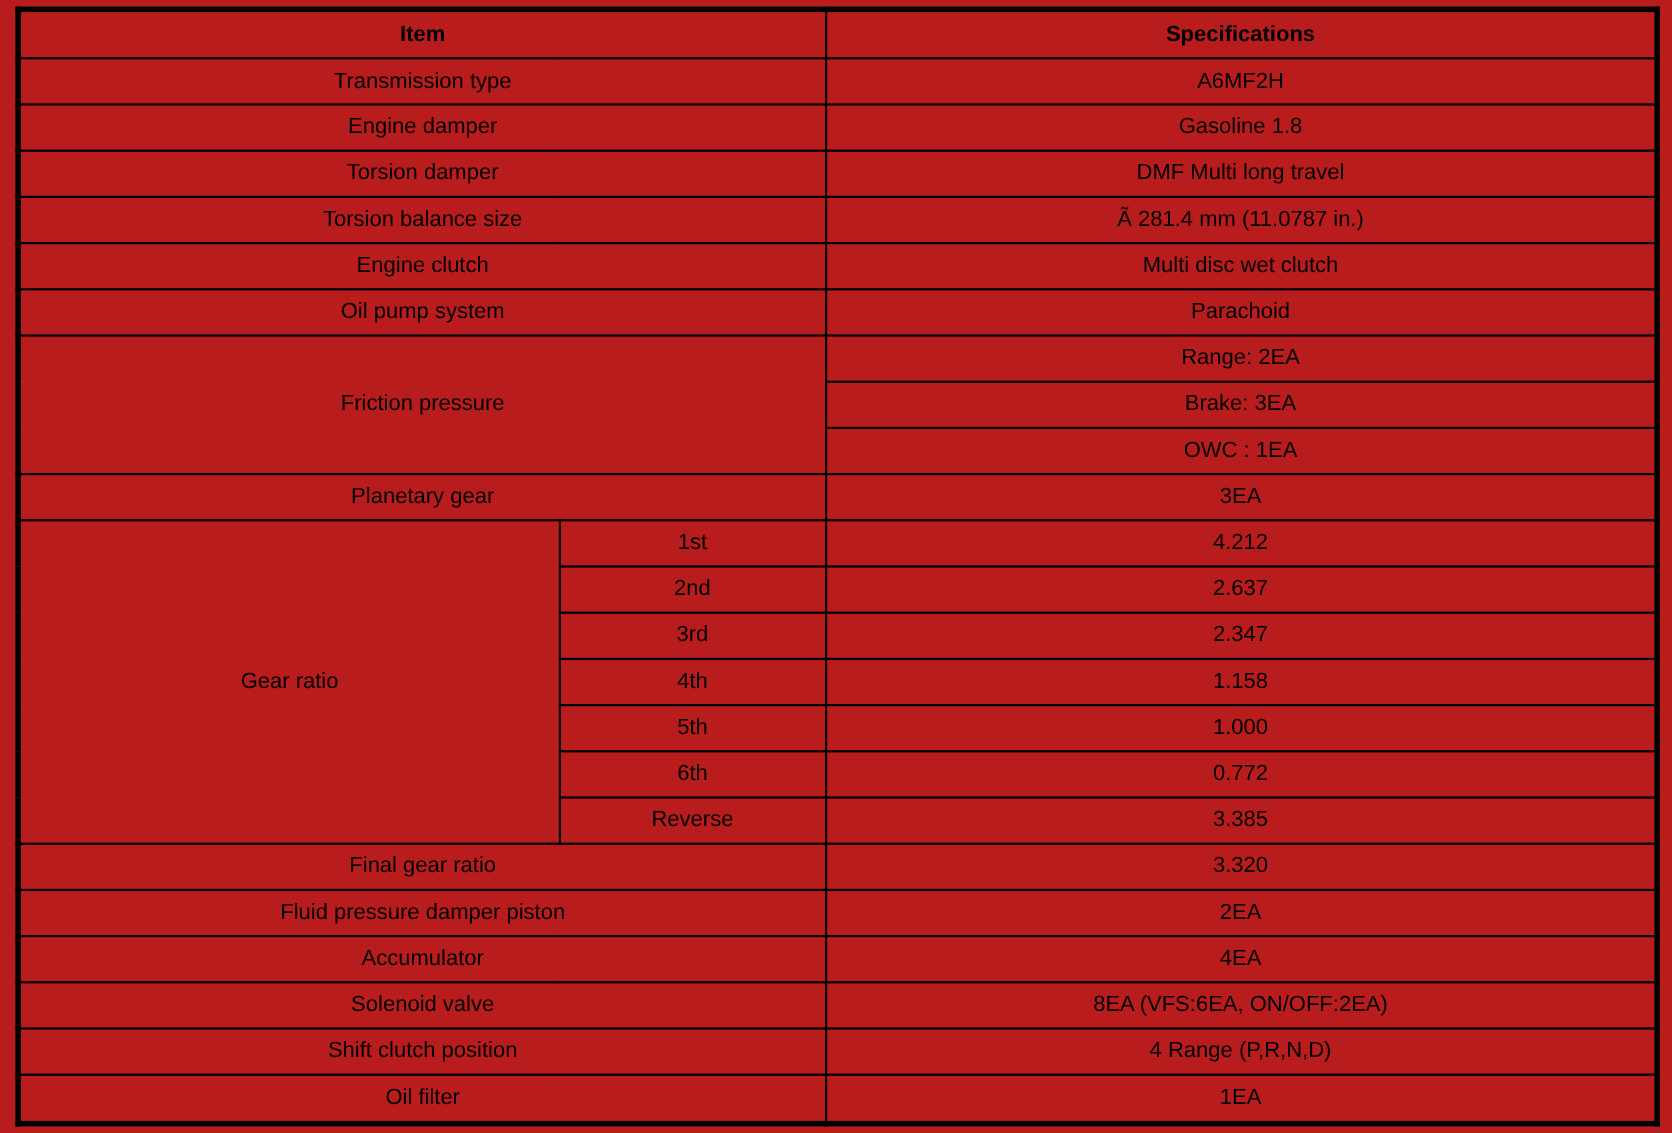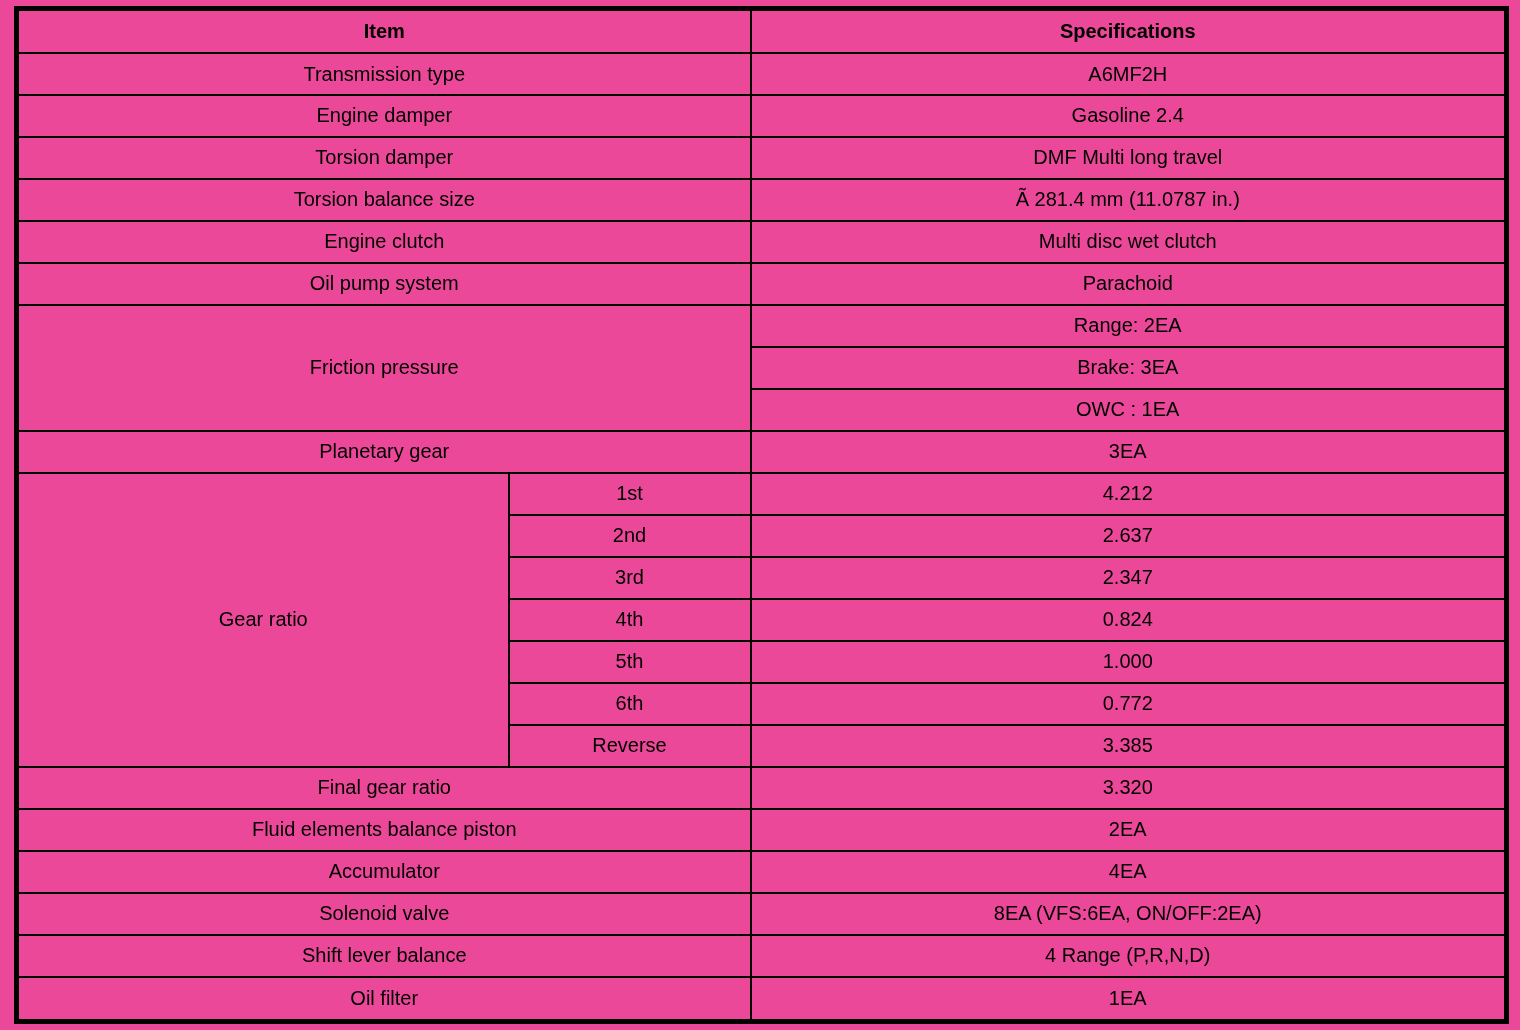--- a/index.html
+++ b/index.html
@@ -5,21 +5,21 @@
   html, body {
     margin: 0;
     padding: 0;
     background: #ffffff;
     font-family: "Liberation Sans", sans-serif;
   }
   .page {
     position: relative;
     width: 1520px;
     height: 1030px;
-    background: #ec4899;
+    background: #b91c1c;
     overflow: hidden;
   }
   table.spec-table {
     position: absolute;
     left: 14px;
     top: 6px;
     width: 1494px;
     height: 1018px;
     border-collapse: collapse;
     table-layout: fixed;
@@ -59,21 +59,21 @@
       <th colspan="2">Item</th>
       <th>Specifications</th>
     </tr>
 
     <tr>
       <td colspan="2">Transmission type</td>
       <td>A6MF2H</td>
     </tr>
     <tr>
       <td colspan="2">Engine damper</td>
-      <td>Gasoline 2.4</td>
+      <td>Gasoline 1.8</td>
     </tr>
     <tr>
       <td colspan="2">Torsion damper</td>
       <td>DMF Multi long travel</td>
     </tr>
     <tr>
       <td colspan="2">Torsion balance size</td>
       <td>Ã 281.4 mm (11.0787 in.)</td>
     </tr>
     <tr>
@@ -109,53 +109,53 @@
     <tr>
       <td>2nd</td>
       <td>2.637</td>
     </tr>
     <tr>
       <td>3rd</td>
       <td>2.347</td>
     </tr>
     <tr>
       <td>4th</td>
-      <td>0.824</td>
+      <td>1.158</td>
     </tr>
     <tr>
       <td>5th</td>
       <td>1.000</td>
     </tr>
     <tr>
       <td>6th</td>
       <td>0.772</td>
     </tr>
     <tr>
       <td>Reverse</td>
       <td>3.385</td>
     </tr>
 
     <tr>
       <td colspan="2">Final gear ratio</td>
       <td>3.320</td>
     </tr>
     <tr>
-      <td colspan="2">Fluid elements balance piston</td>
+      <td colspan="2">Fluid pressure damper piston</td>
       <td>2EA</td>
     </tr>
     <tr>
       <td colspan="2">Accumulator</td>
       <td>4EA</td>
     </tr>
     <tr>
       <td colspan="2">Solenoid valve</td>
       <td>8EA (VFS:6EA, ON/OFF:2EA)</td>
     </tr>
     <tr>
-      <td colspan="2">Shift lever balance</td>
+      <td colspan="2">Shift clutch position</td>
       <td>4 Range (P,R,N,D)</td>
     </tr>
     <tr>
       <td colspan="2">Oil filter</td>
       <td>1EA</td>
     </tr>
   </tbody>
     </table>
 </div>
 

